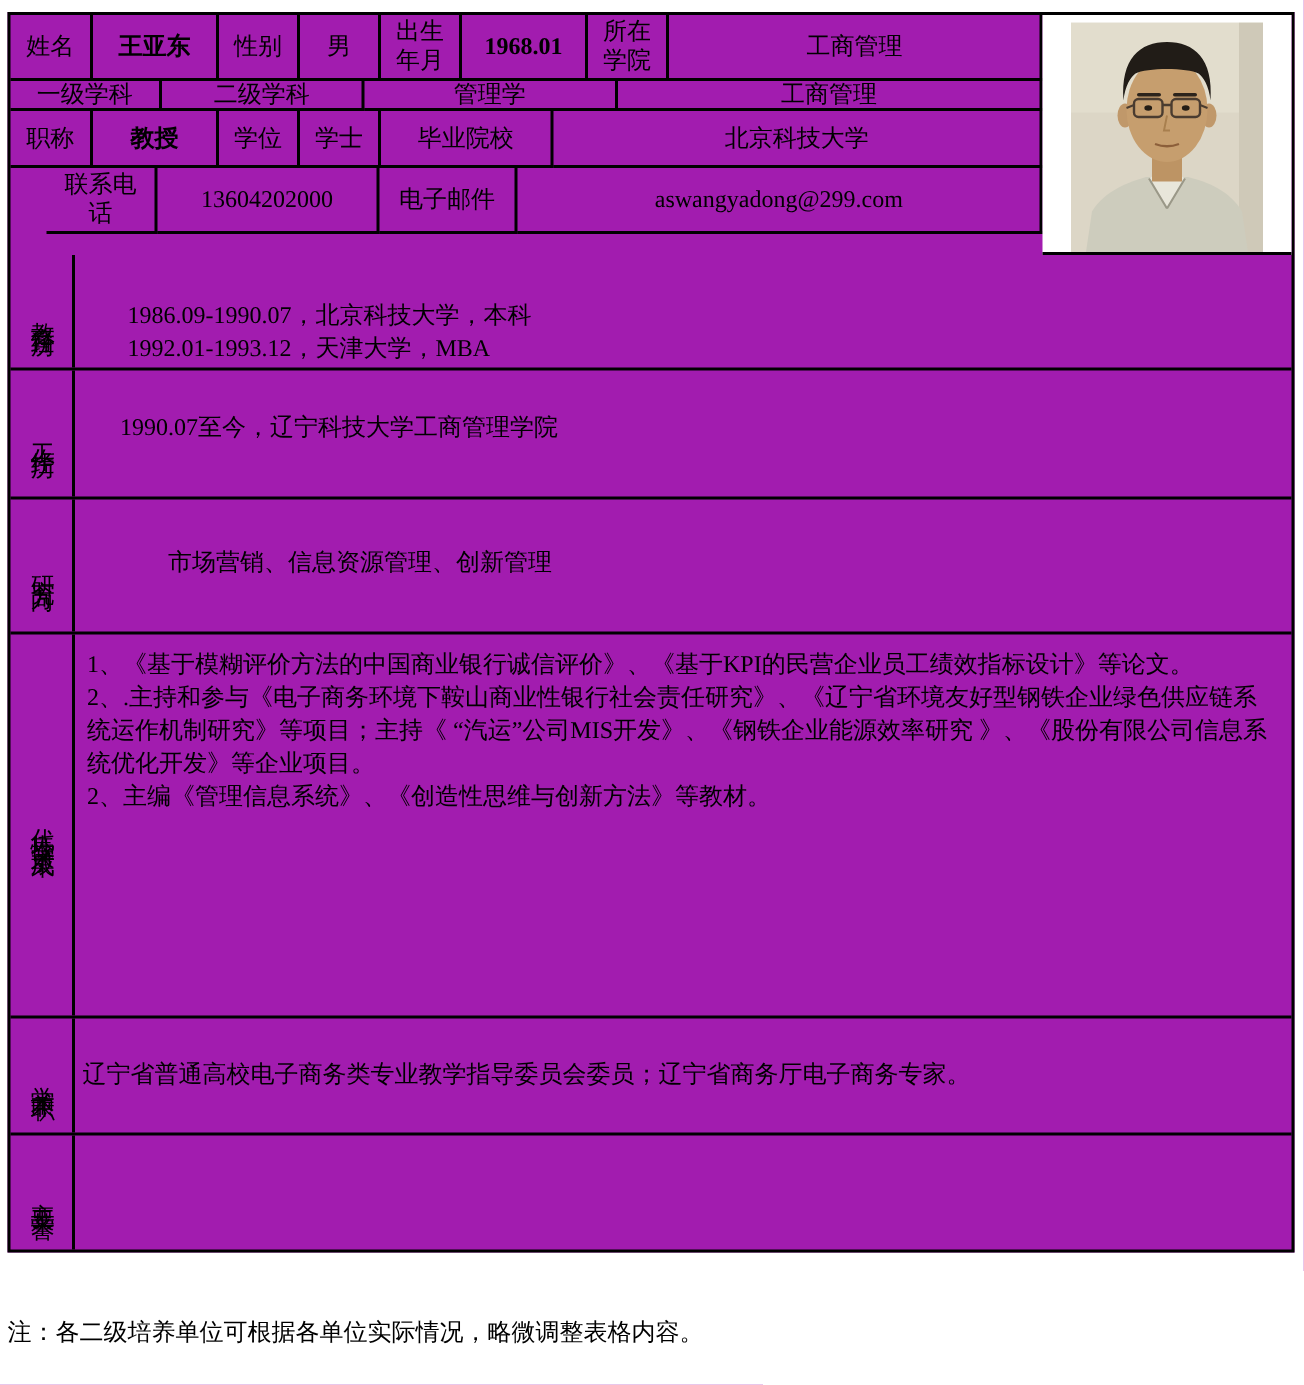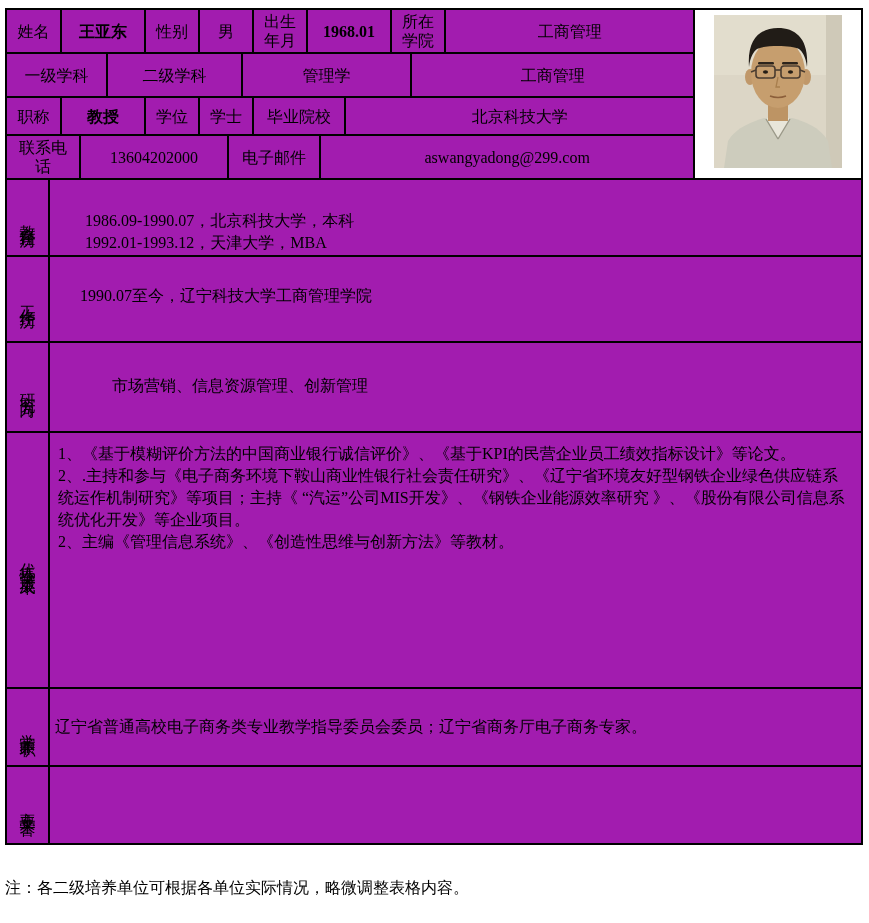--- a/index.html
+++ b/index.html
@@ -15,24 +15,24 @@
   }
   
   .top{display:flex;}
   .top-left{width:690px;display:flex;flex-direction:column;}
   .trow{display:flex;}
   .cell{
     box-sizing:border-box;border-right:2px solid #000;border-bottom:2px solid #000;
     display:flex;align-items:center;justify-content:center;text-align:center;
     font-size:16px;line-height:19px;overflow:hidden;
   }
-  .r1{height:44px;} .r2{height:44px;} .r3{height:38px;} .r4{height:44px;}
+  .r1{height:44px;} .r2{height:20px;} .r3{height:38px;} .r4{height:44px;}
   .w55{width:55px;} .w62{width:84px;font-weight:bold;} .w54{width:54px;}
   .w101{width:101px;} .w169{width:169px;} .w135{width:135px;}
-  .w74{width:74px;} .w148{width:148px;} .w92{width:92px;} .w115{width:92px;}
+  .w74{width:74px;margin-left:24px;} .w148{width:148px;} .w92{width:92px;} .w115{width:115px;}
   .flex1{flex:1;}
   .pad6{padding:0 6px;}
   .pad9{padding:0 9px;}
   .photo-cell{
     width:166px;box-sizing:border-box;border-bottom:2px solid #000;
     display:flex;align-items:flex-start;justify-content:center;background:#fff;
   }
   .photo-frame{margin-top:5px;width:128px;height:153px;display:block;}
   
   .secrow{display:flex;box-sizing:border-box;border-bottom:2px solid #000;}

